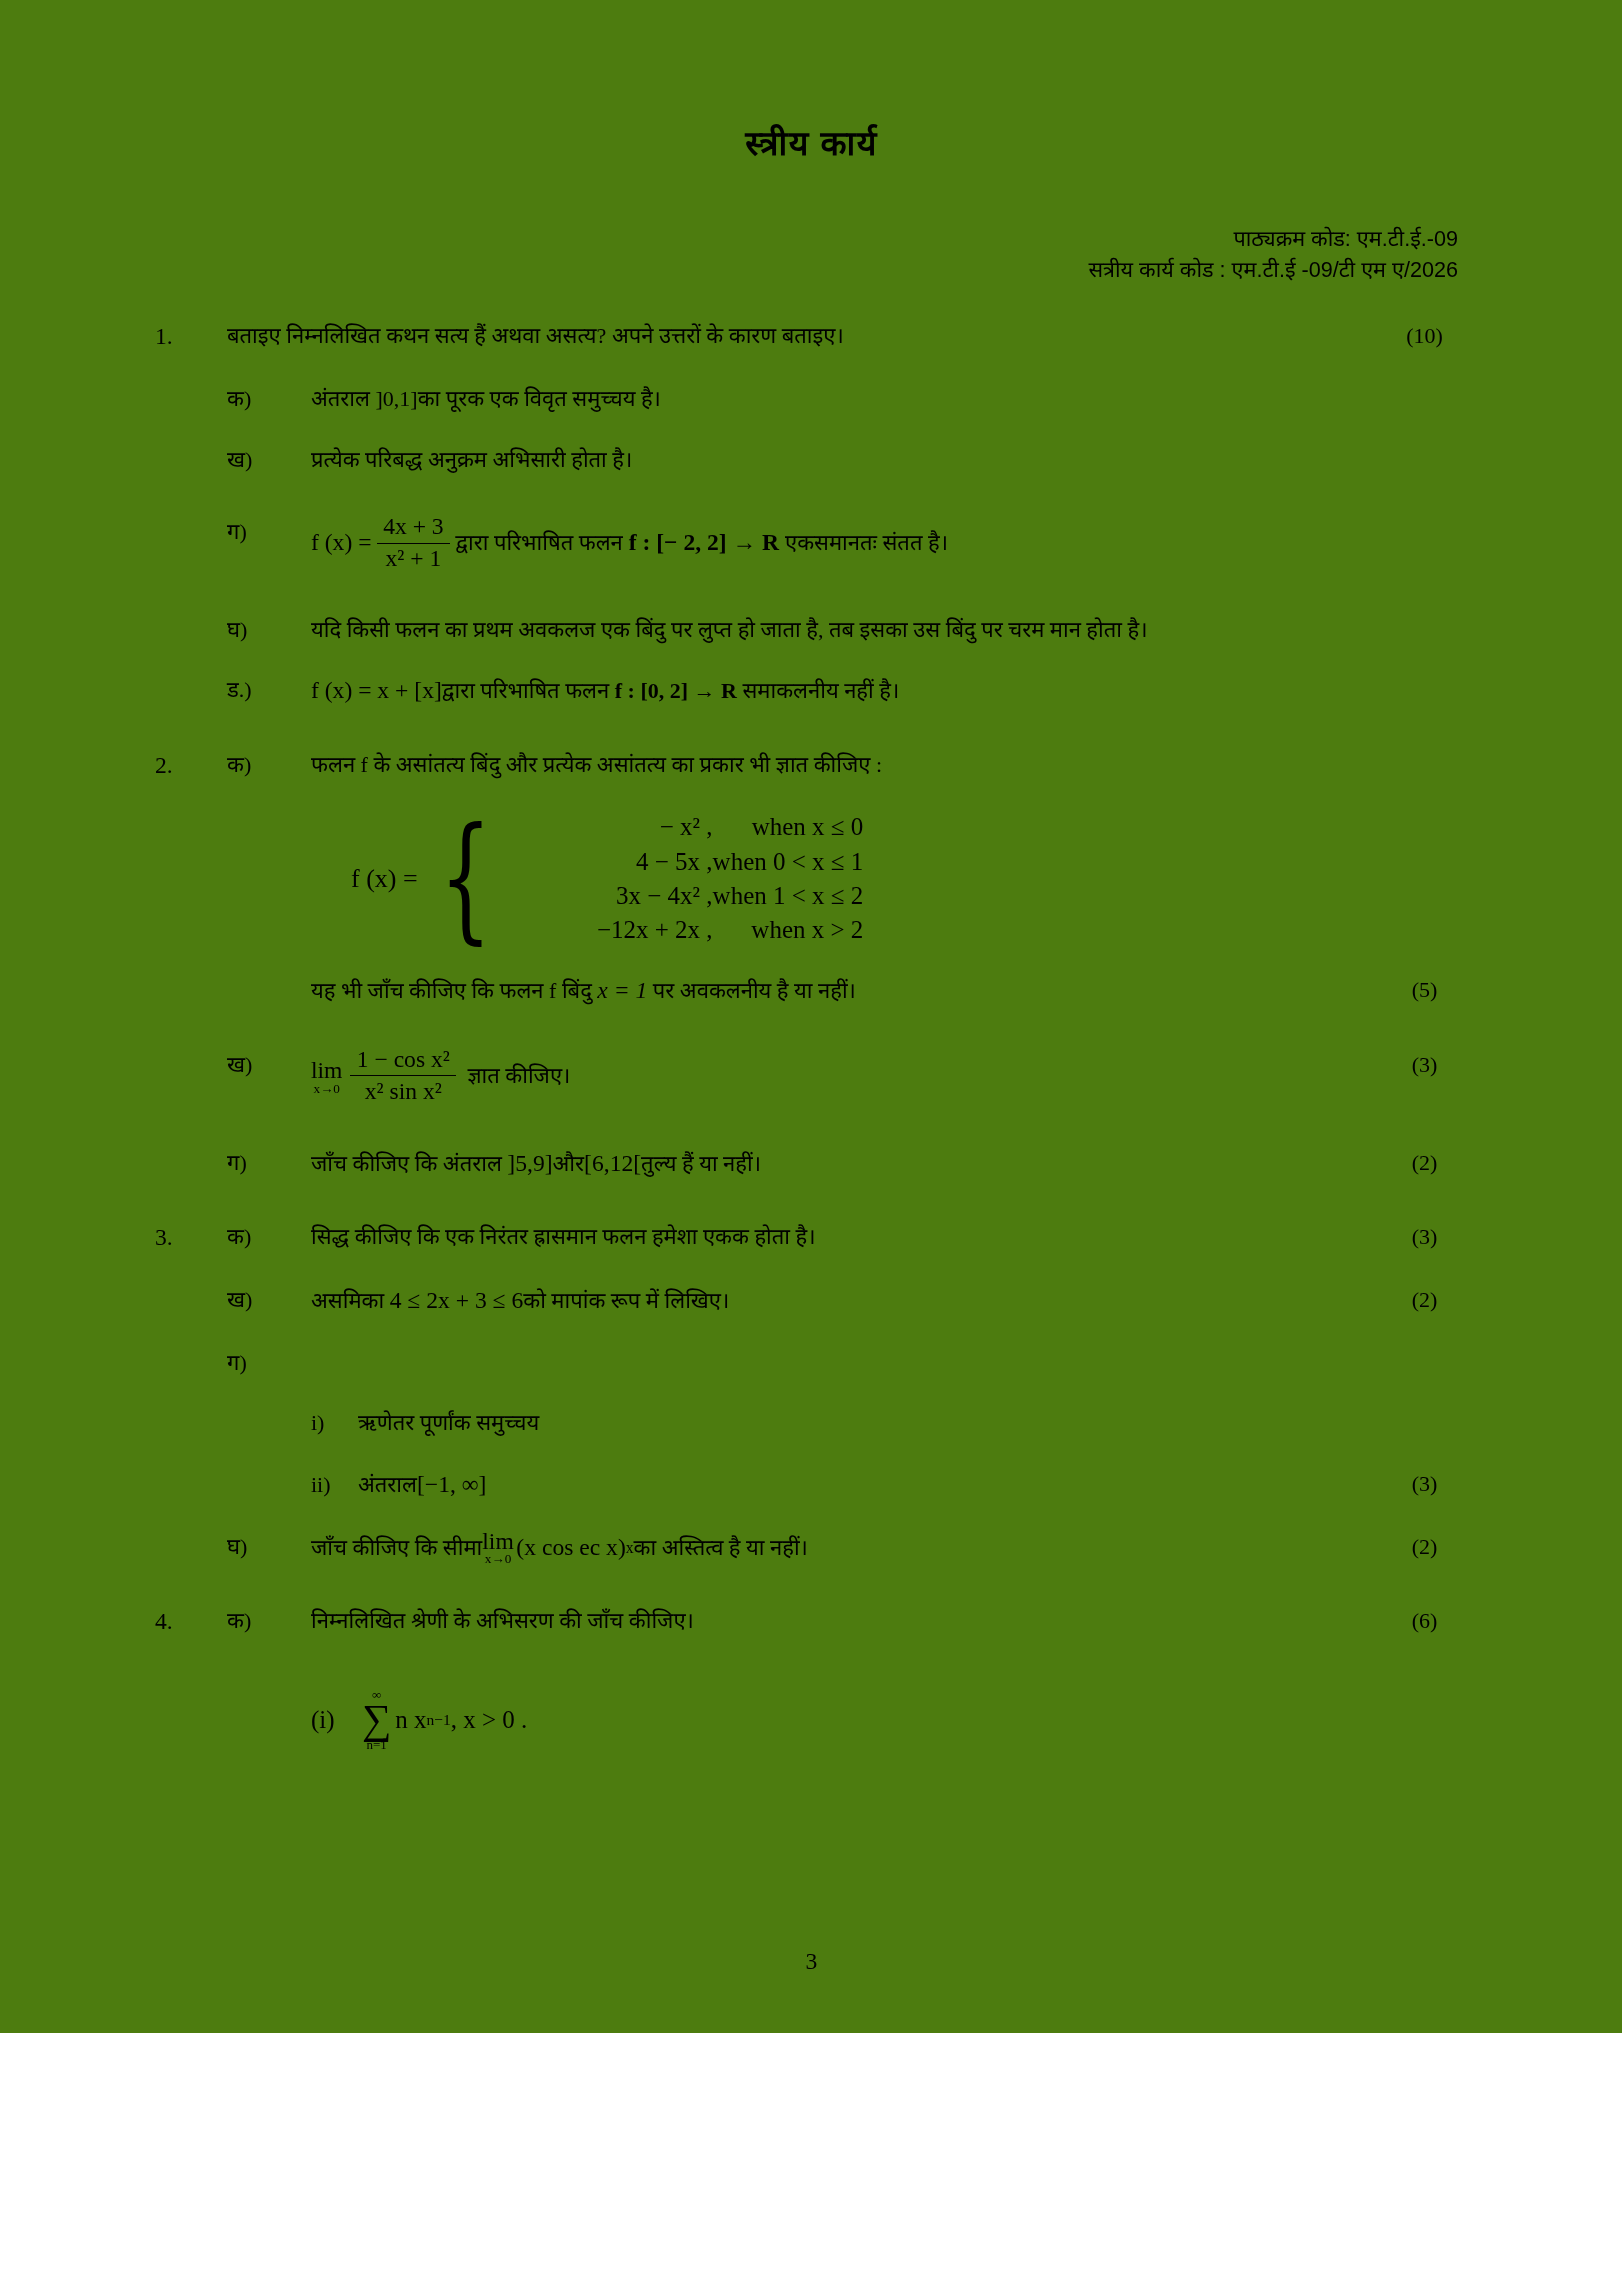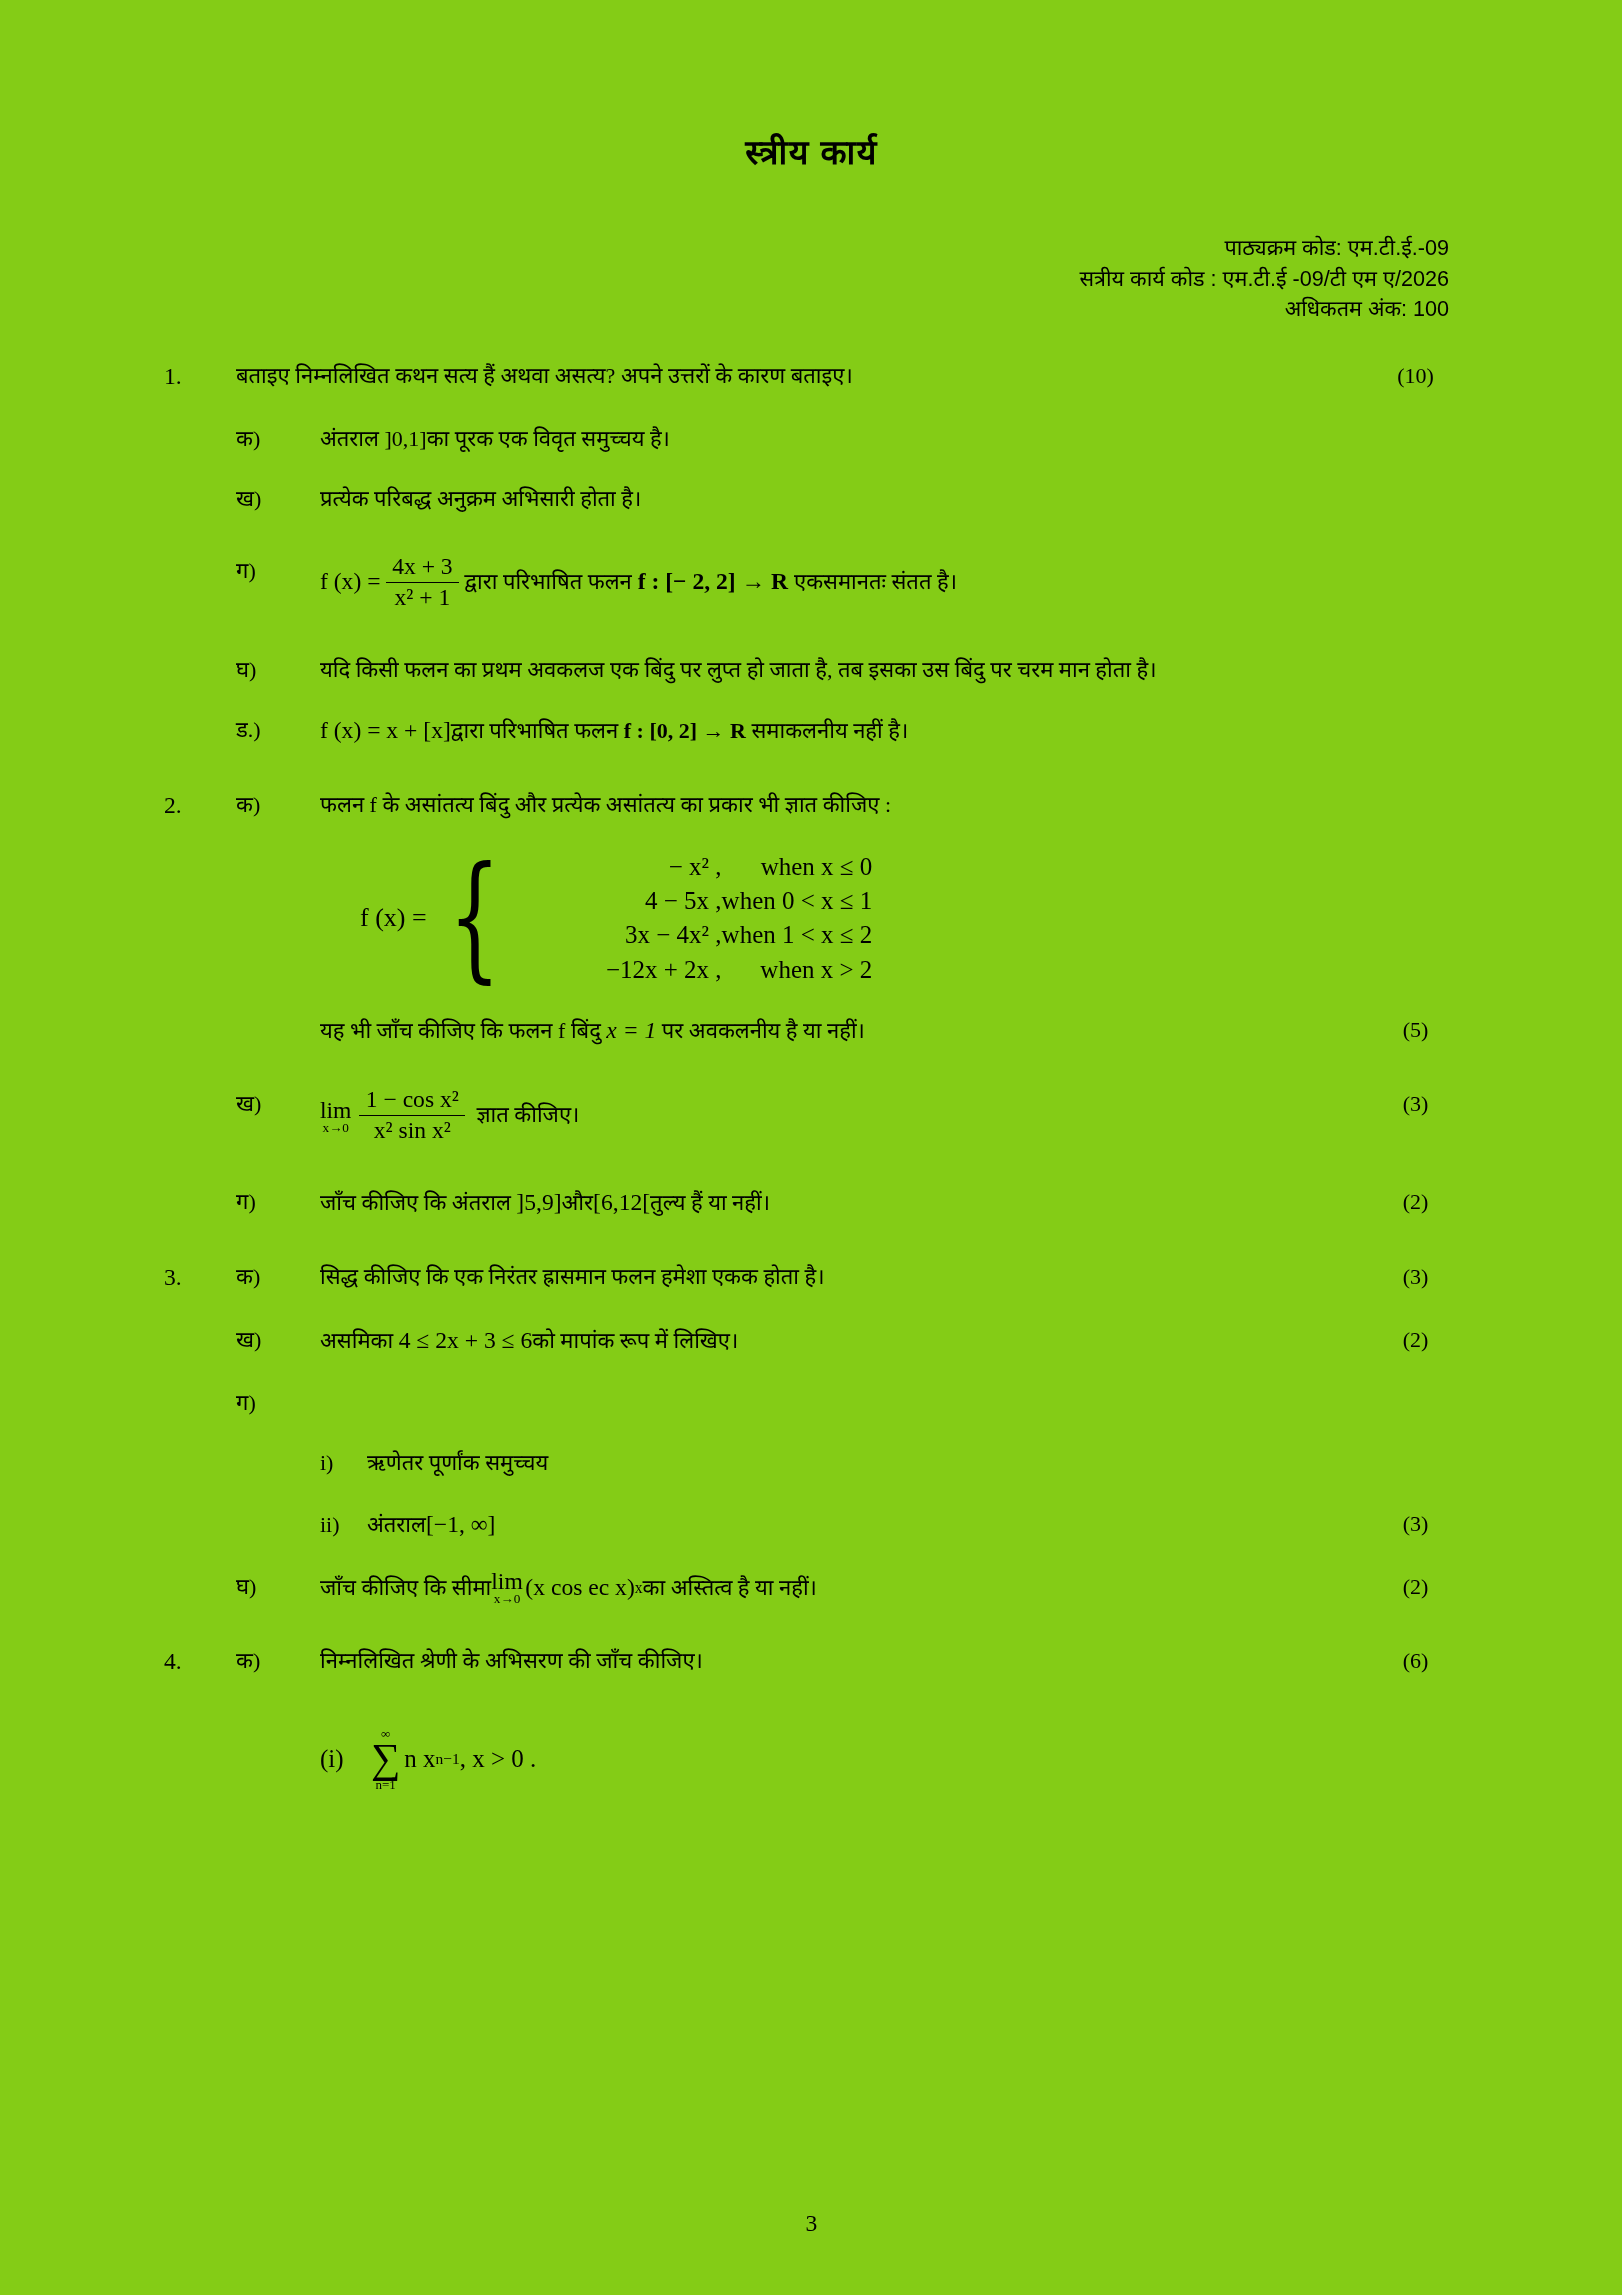--- a/index.html
+++ b/index.html
@@ -3,26 +3,26 @@
 <meta charset="utf-8">
 <style>
   html, body {
     margin: 0;
     padding: 0;
     background: #ffffff;
   }
   .page {
     position: relative;
     width: 1623px;
-    height: 2295px;
-    background: #84cc16;
+    height: 2033px;
+    background: #4d7c0f;
     font-family: "Liberation Serif", "DejaVu Serif", serif;
     color: #000000;
     box-sizing: border-box;
-    padding: 17px;
+    padding: 8px;
     overflow: hidden;
   }
 
   
   .doc-title {
     text-align: center;
     font-size: 34px;
     font-weight: 700;
     letter-spacing: 1.3px;
     padding-top: 111px;
@@ -183,21 +183,20 @@
 </head>
 <body>
 
 <div class="page">
 
   <div class="doc-title">स्त्रीय कार्य</div>
 
   <div class="meta-block">
     <div class="meta-line">पाठ्यक्रम कोड: एम.टी.ई.-09</div>
     <div class="meta-line">सत्रीय कार्य कोड : एम.टी.ई -09/टी एम ए/2026</div>
-    <div class="meta-line">अधिकतम अंक: 100</div>
   </div>
 
   <div class="questions">
 
     <div class="q-row">
       <div class="q-num">1.</div>
       <div class="q-body">
         <span class="q-text">बताइए निम्नलिखित कथन सत्य हैं अथवा असत्य? अपने उत्तरों के कारण बताइए।</span>
       </div>
       <div class="q-marks">(10)</div>

